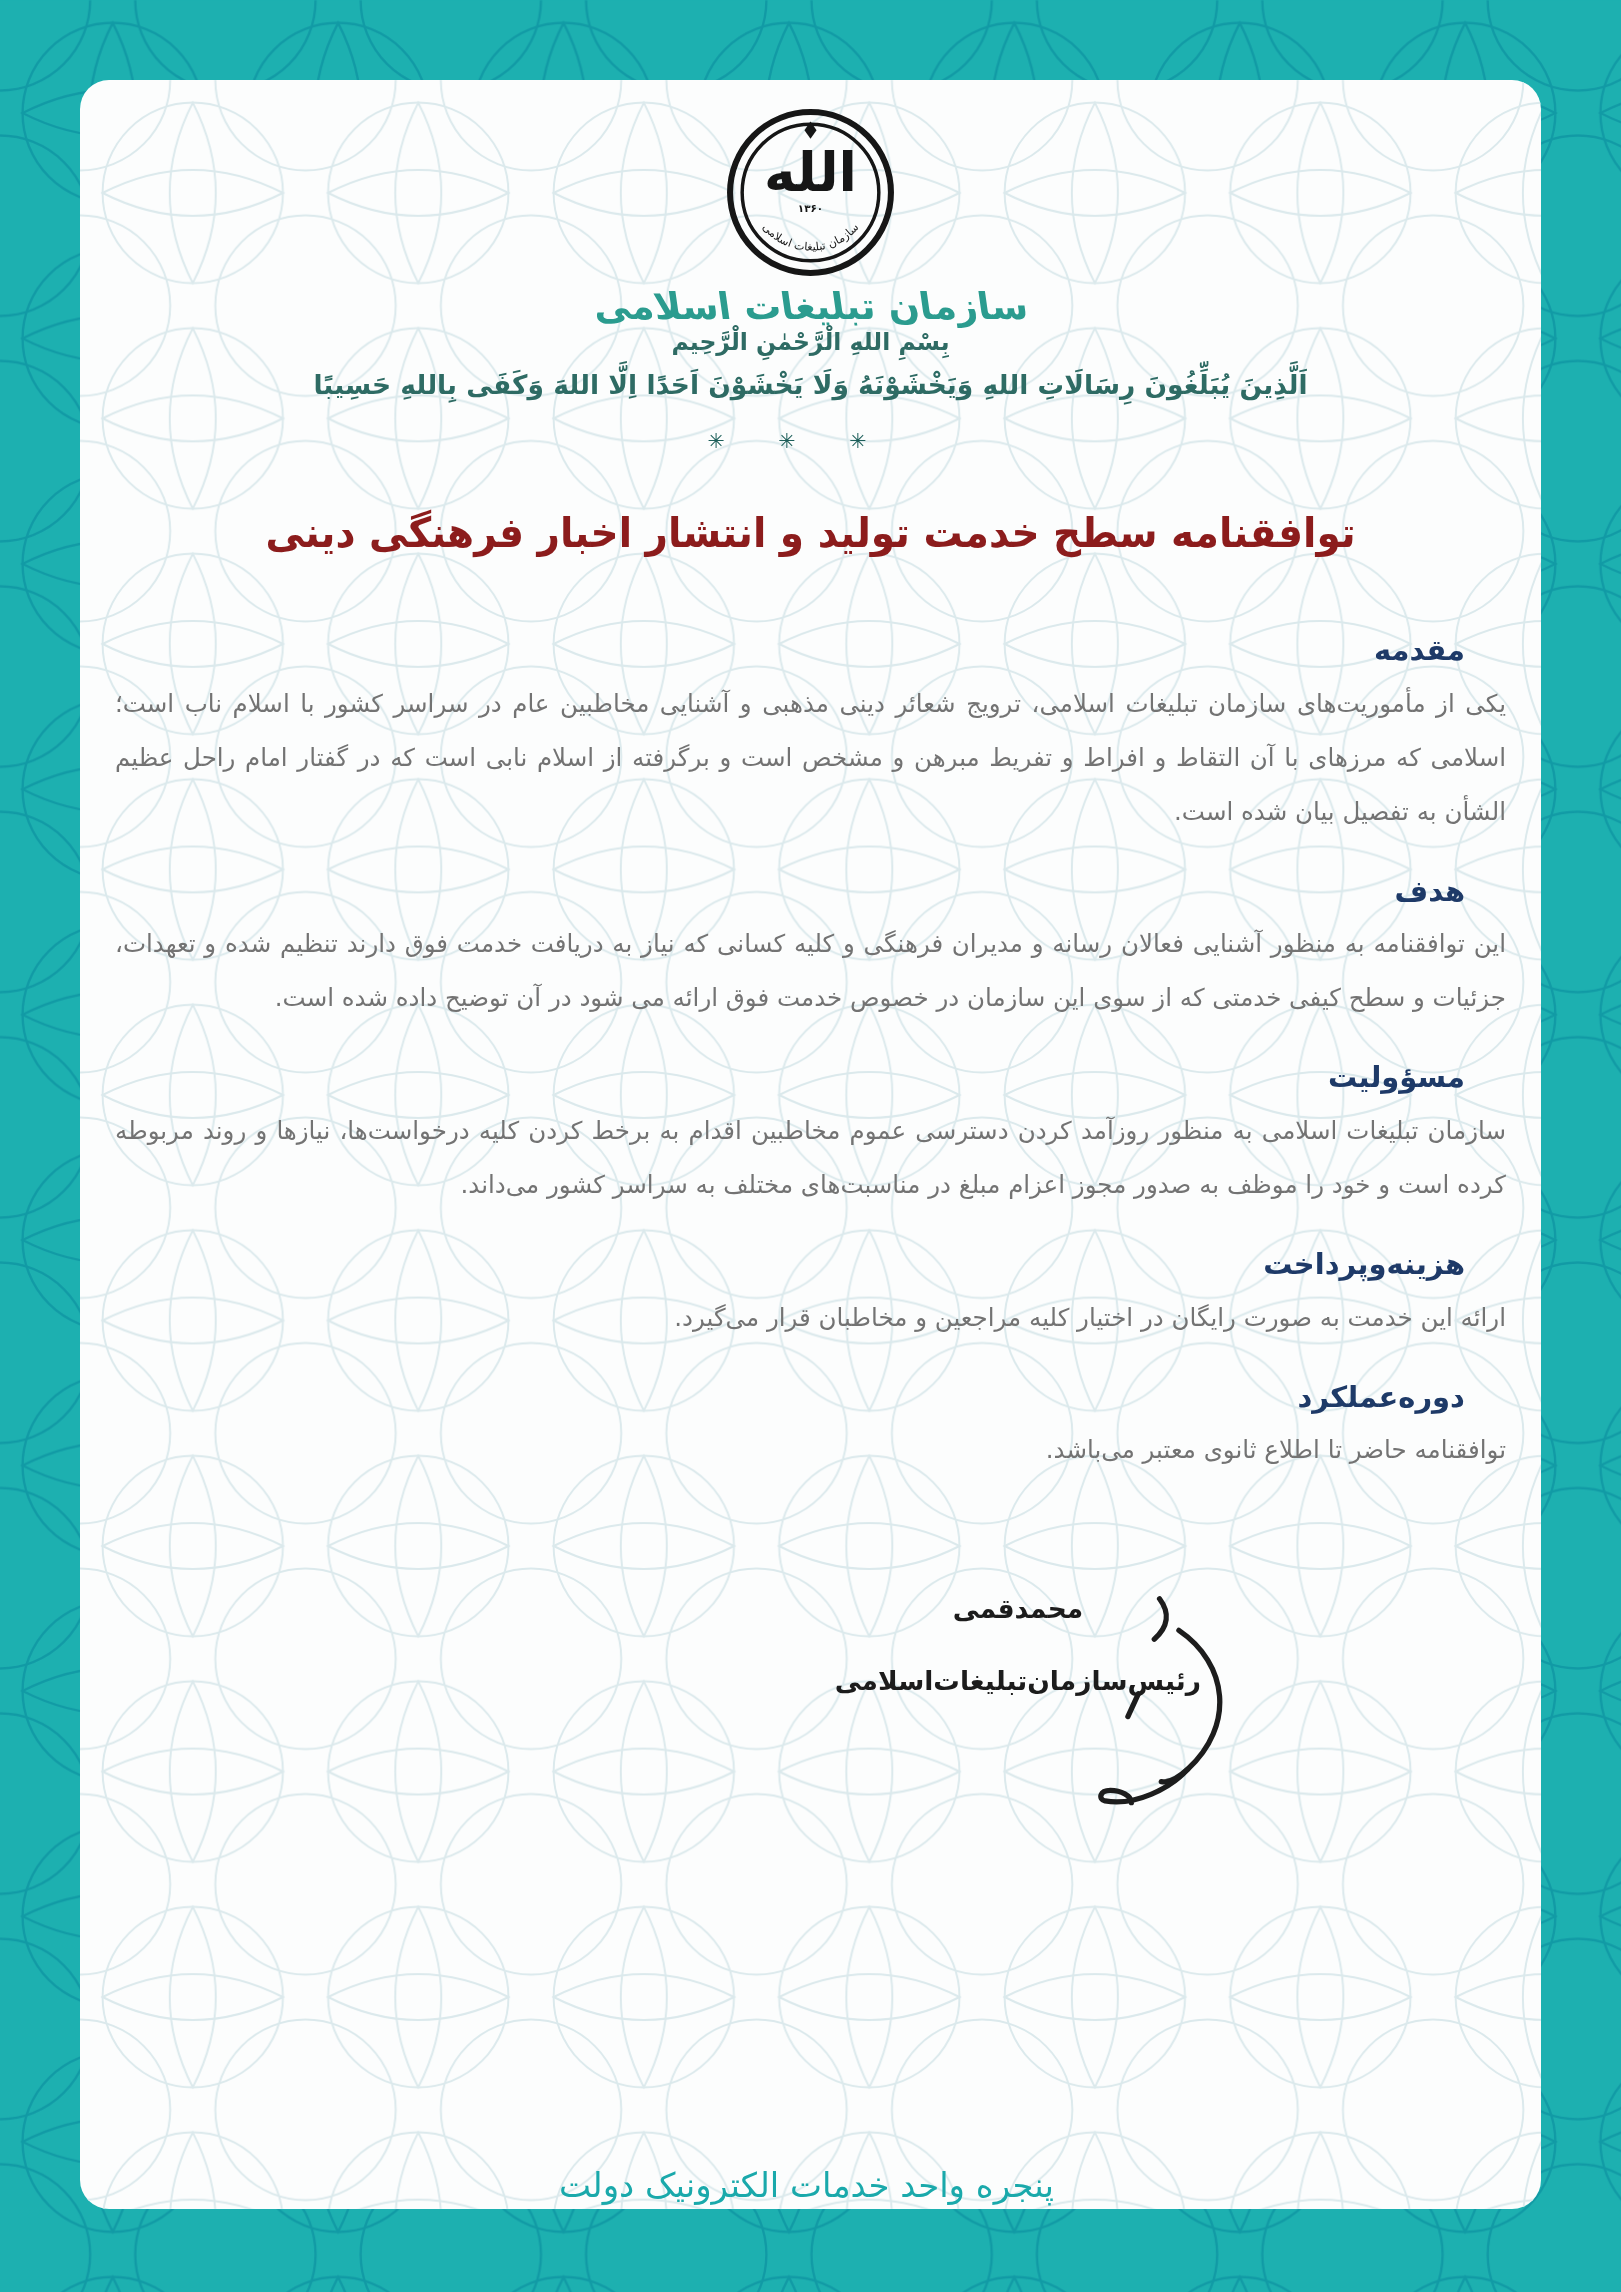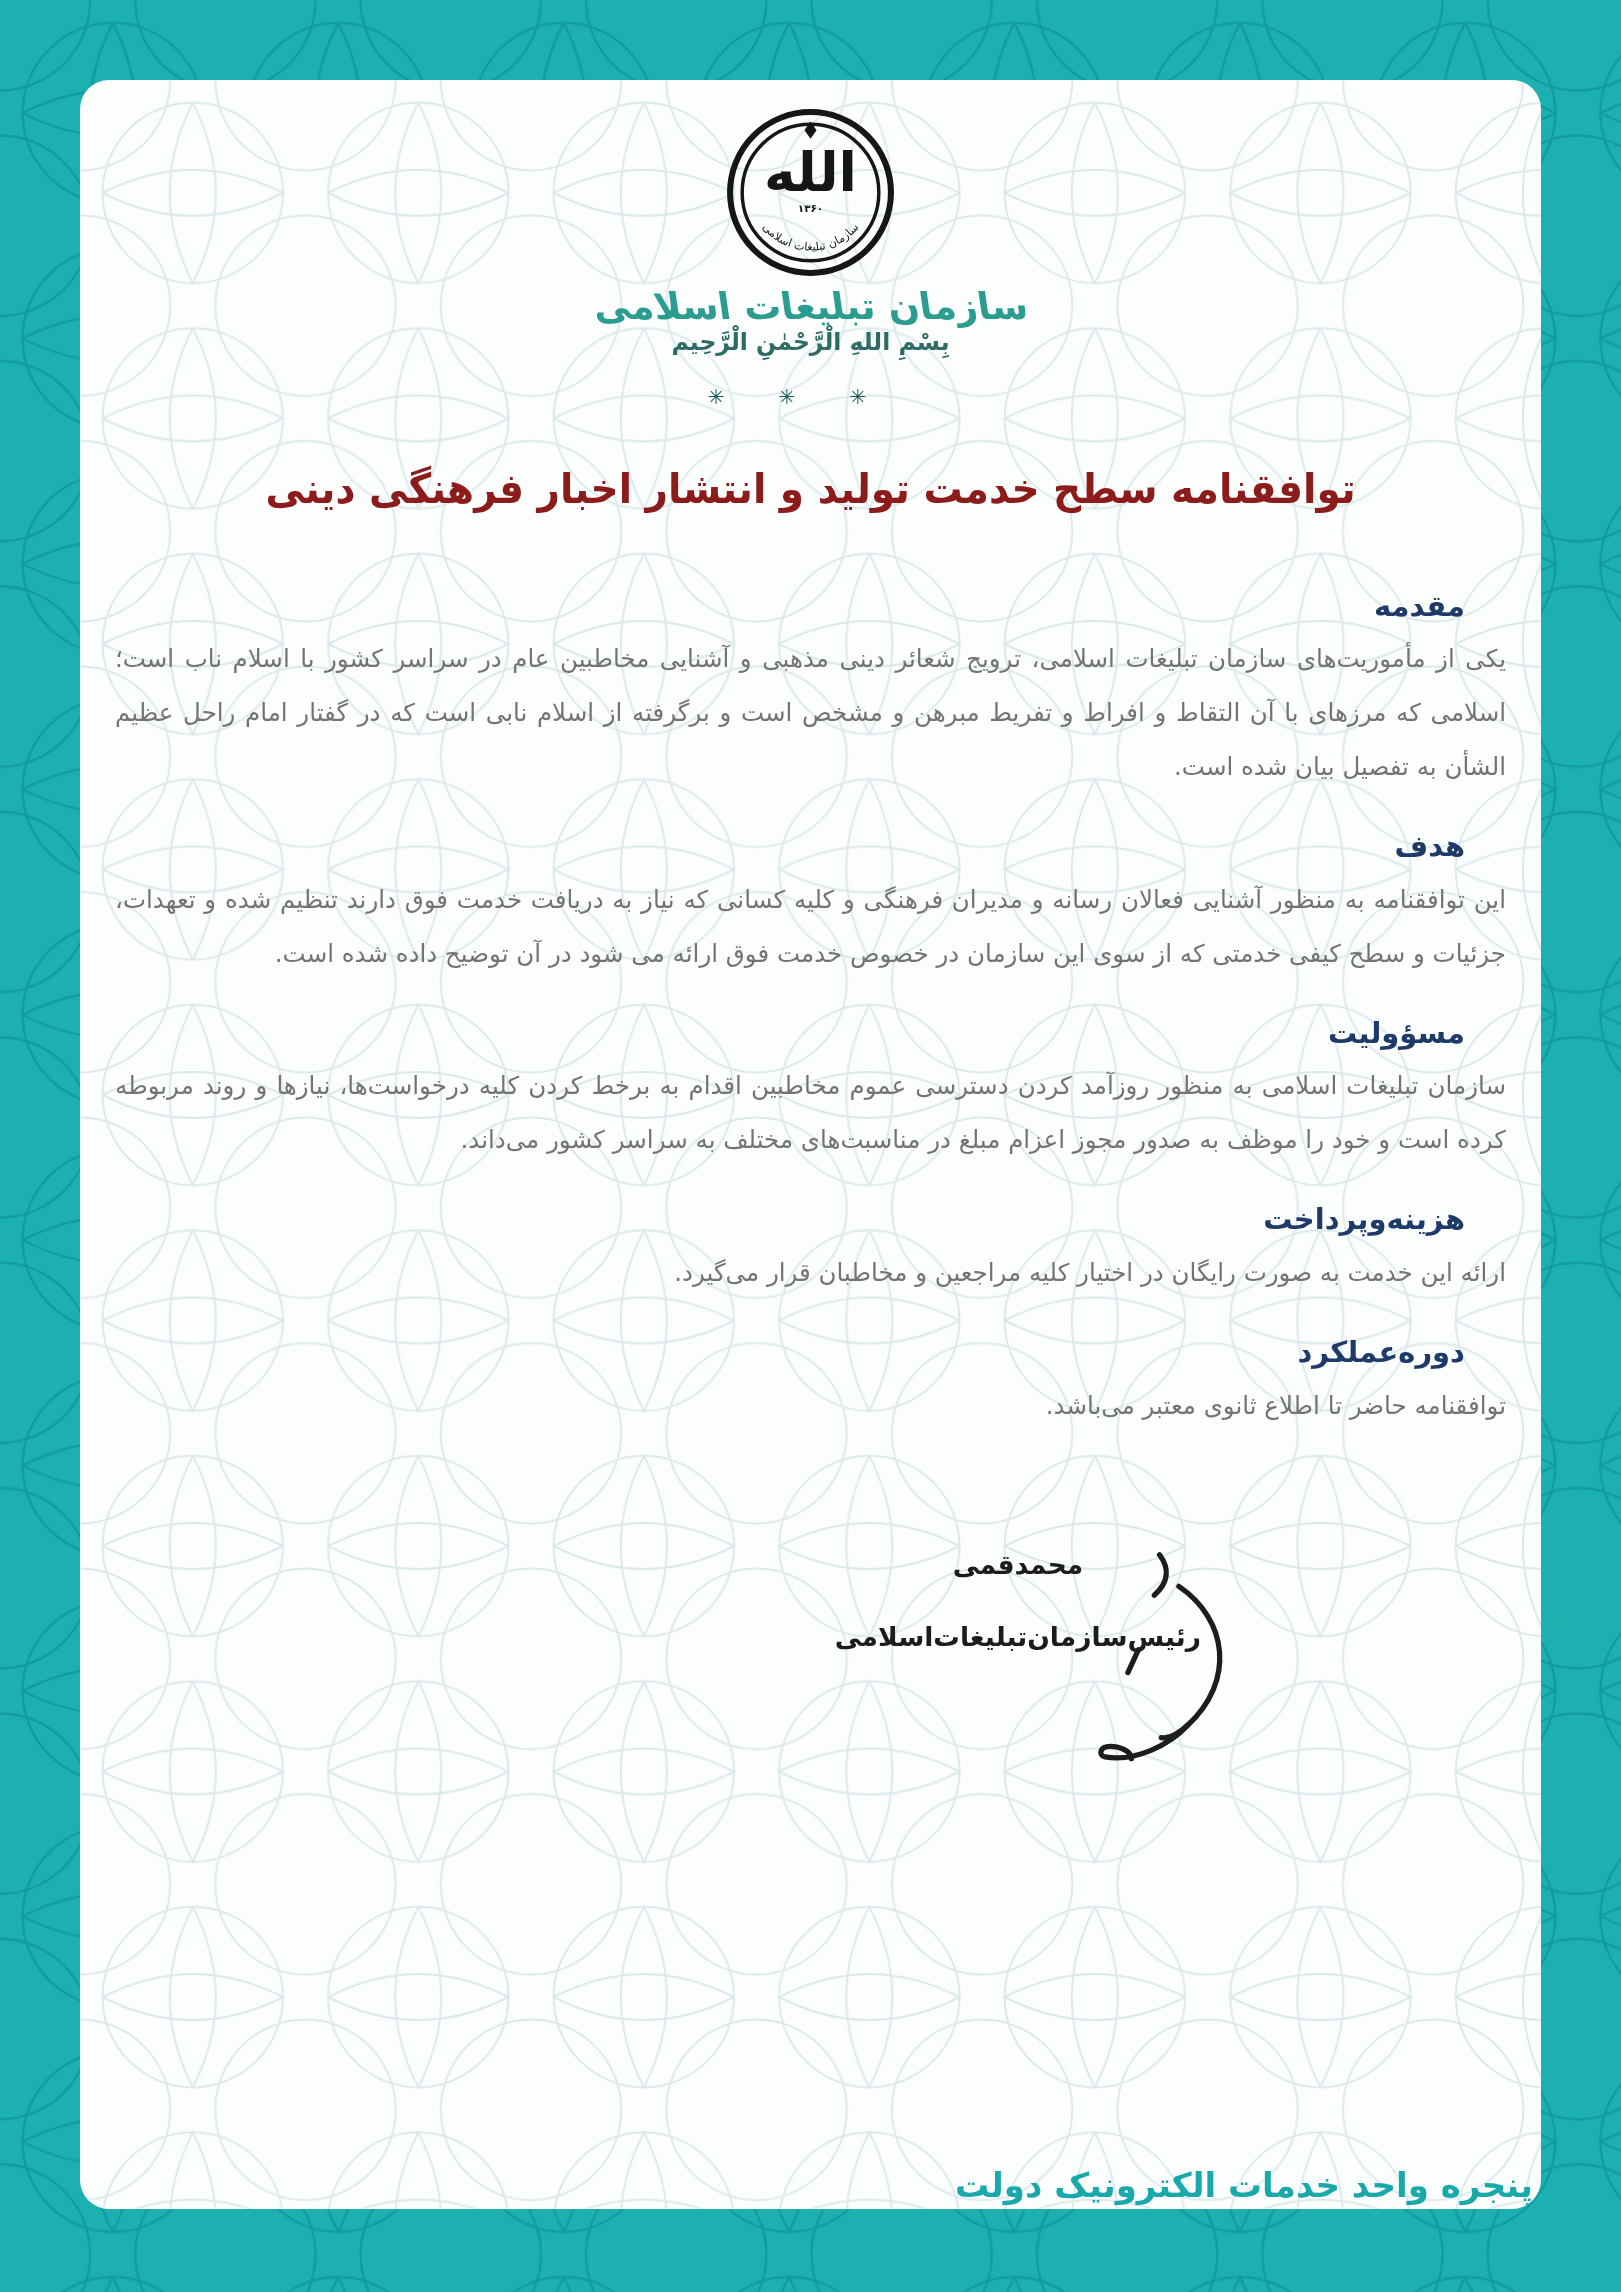--- a/index.html
+++ b/index.html
@@ -53,21 +53,21 @@
     text-align:center;color:#1c1c1c;
   }
   .sign-name{font-size:26.5px;font-weight:bold;}
   .sign-title{font-size:26.5px;font-weight:bold;margin-top:41px;}
   .sign-ink{
     position:absolute;left:225px;top:-2px;width:211px;height:230px;z-index:2;
     pointer-events:none;
   }
   .footer{
     position:absolute;left:0;right:8px;bottom:3.9px;z-index:1;
-    color:#1aa9ab;font-size:34px;font-weight:bold;
+    text-align:center;color:#1aa9ab;font-size:34px;font-weight:normal;
   }
 </style>
 </head>
 <body>
 
 <div class="page">
 
   <svg class="bg-svg" xmlns="http://www.w3.org/2000/svg" viewBox="0 0 1654 2339" width="1621" height="2293">
     <defs>
       <pattern id="patDark" width="230" height="230" patternUnits="userSpaceOnUse">
@@ -117,20 +117,21 @@
           <path d="M100,18 l7,10 -7,10 -7,-10 Z" fill="#161616"></path>
           <text x="100" y="122" text-anchor="middle" font-size="12" font-weight="bold" fill="#161616">۱۳۶۰</text>
           <text font-size="13" fill="#161616">
             <textPath href="#arcPath" startOffset="50%" text-anchor="middle">سازمان تبلیغات اسلامی</textPath>
           </text>
         </svg>
         <div class="wordmark">سازمان تبلیغات اسلامی</div>
       </div>
 
       <div class="scripture bismillah">بِسْمِ اللهِ الْرَّحْمٰنِ الْرَّحِیم</div>
+      <div class="scripture verse">اَلَّذِینَ یُبَلِّغُونَ رِسَالَاتِ اللهِ وَیَخْشَوْنَهُ وَلَا یَخْشَوْنَ اَحَدًا اِلَّا اللهَ وَکَفَی بِاللهِ حَسِیبًا</div>
 
       <div class="ornament">✳ ✳ ✳</div>
 
       <h1 class="doc-title">توافقنامه سطح خدمت تولید و انتشار اخبار فرهنگی دینی</h1>
 
       <div class="sections">
 
         <div class="section">
           <h2 class="sec-h">مقدمه</h2>
           <p class="sec-b">یکی از مأموریت‌های سازمان تبلیغات اسلامی، ترویج شعائر دینی مذهبی و آشنایی مخاطبین عام در سراسر کشور با اسلام ناب است؛ اسلامی که مرزهای با آن التقاط و افراط و تفریط مبرهن و مشخص است و برگرفته از اسلام نابی است که در گفتار امام راحل عظیم الشأن به تفصیل بیان شده است.</p>

